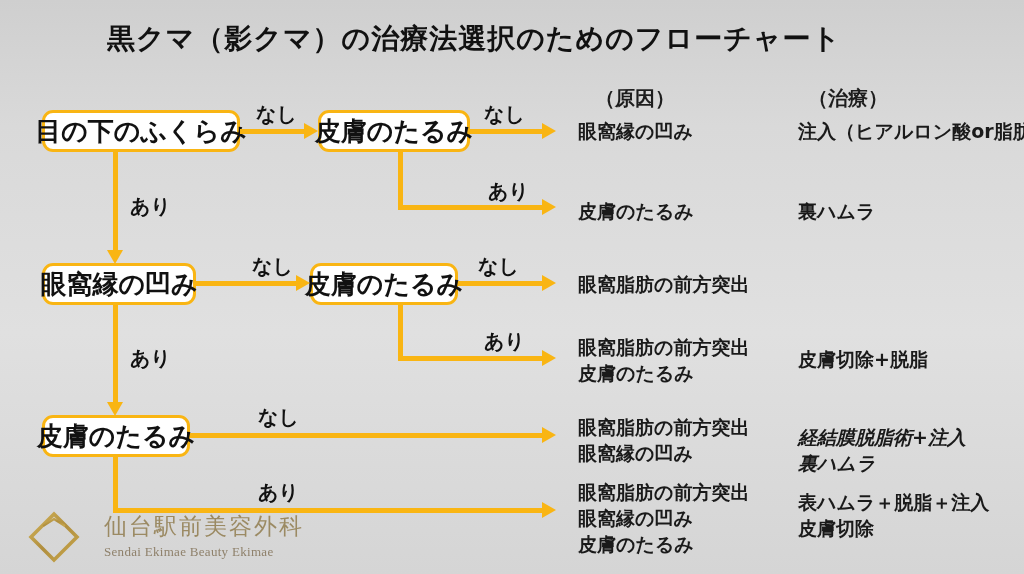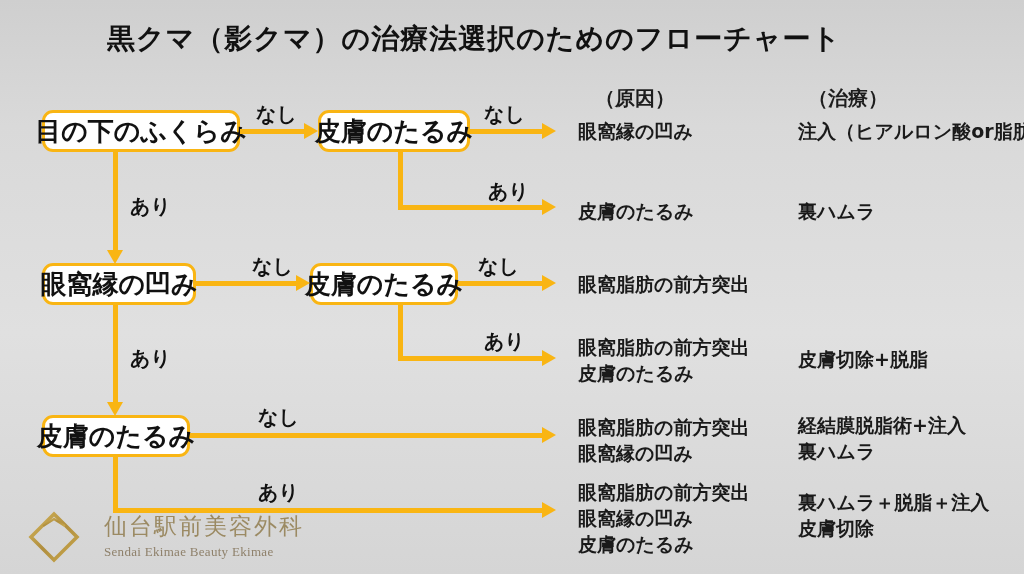--- a/index.html
+++ b/index.html
@@ -119,26 +119,26 @@
 
   <div class="treat" style="left:798px;top:118px;">
     <div>注入（ヒアルロン酸or脂肪）</div>
   </div>
   <div class="treat" style="left:798px;top:198px;">
     <div>裏ハムラ</div>
   </div>
   <div class="treat" style="left:798px;top:346px;">
     <div>皮膚切除+脱脂</div>
   </div>
-  <div class="treat" style="left:798px;top:412px;">
+  <div class="treat" style="left:798px;top:424px;font-style:italic;">
     <div>経結膜脱脂術+注入</div>
     <div>裏ハムラ</div>
   </div>
   <div class="treat" style="left:798px;top:489px;">
-    <div>裏ハムラ＋脱脂＋注入</div>
+    <div>表ハムラ＋脱脂＋注入</div>
     <div>皮膚切除</div>
   </div>
 
   <div class="logo">
     <svg width="52" height="52" viewBox="0 0 52 52">
       <defs>
         <linearGradient id="gold" x1="0" y1="0" x2="1" y2="1">
           <stop offset="0" stop-color="#d4b55a"></stop>
           <stop offset="0.5" stop-color="#b08e3e"></stop>
           <stop offset="1" stop-color="#c9a84c"></stop>

